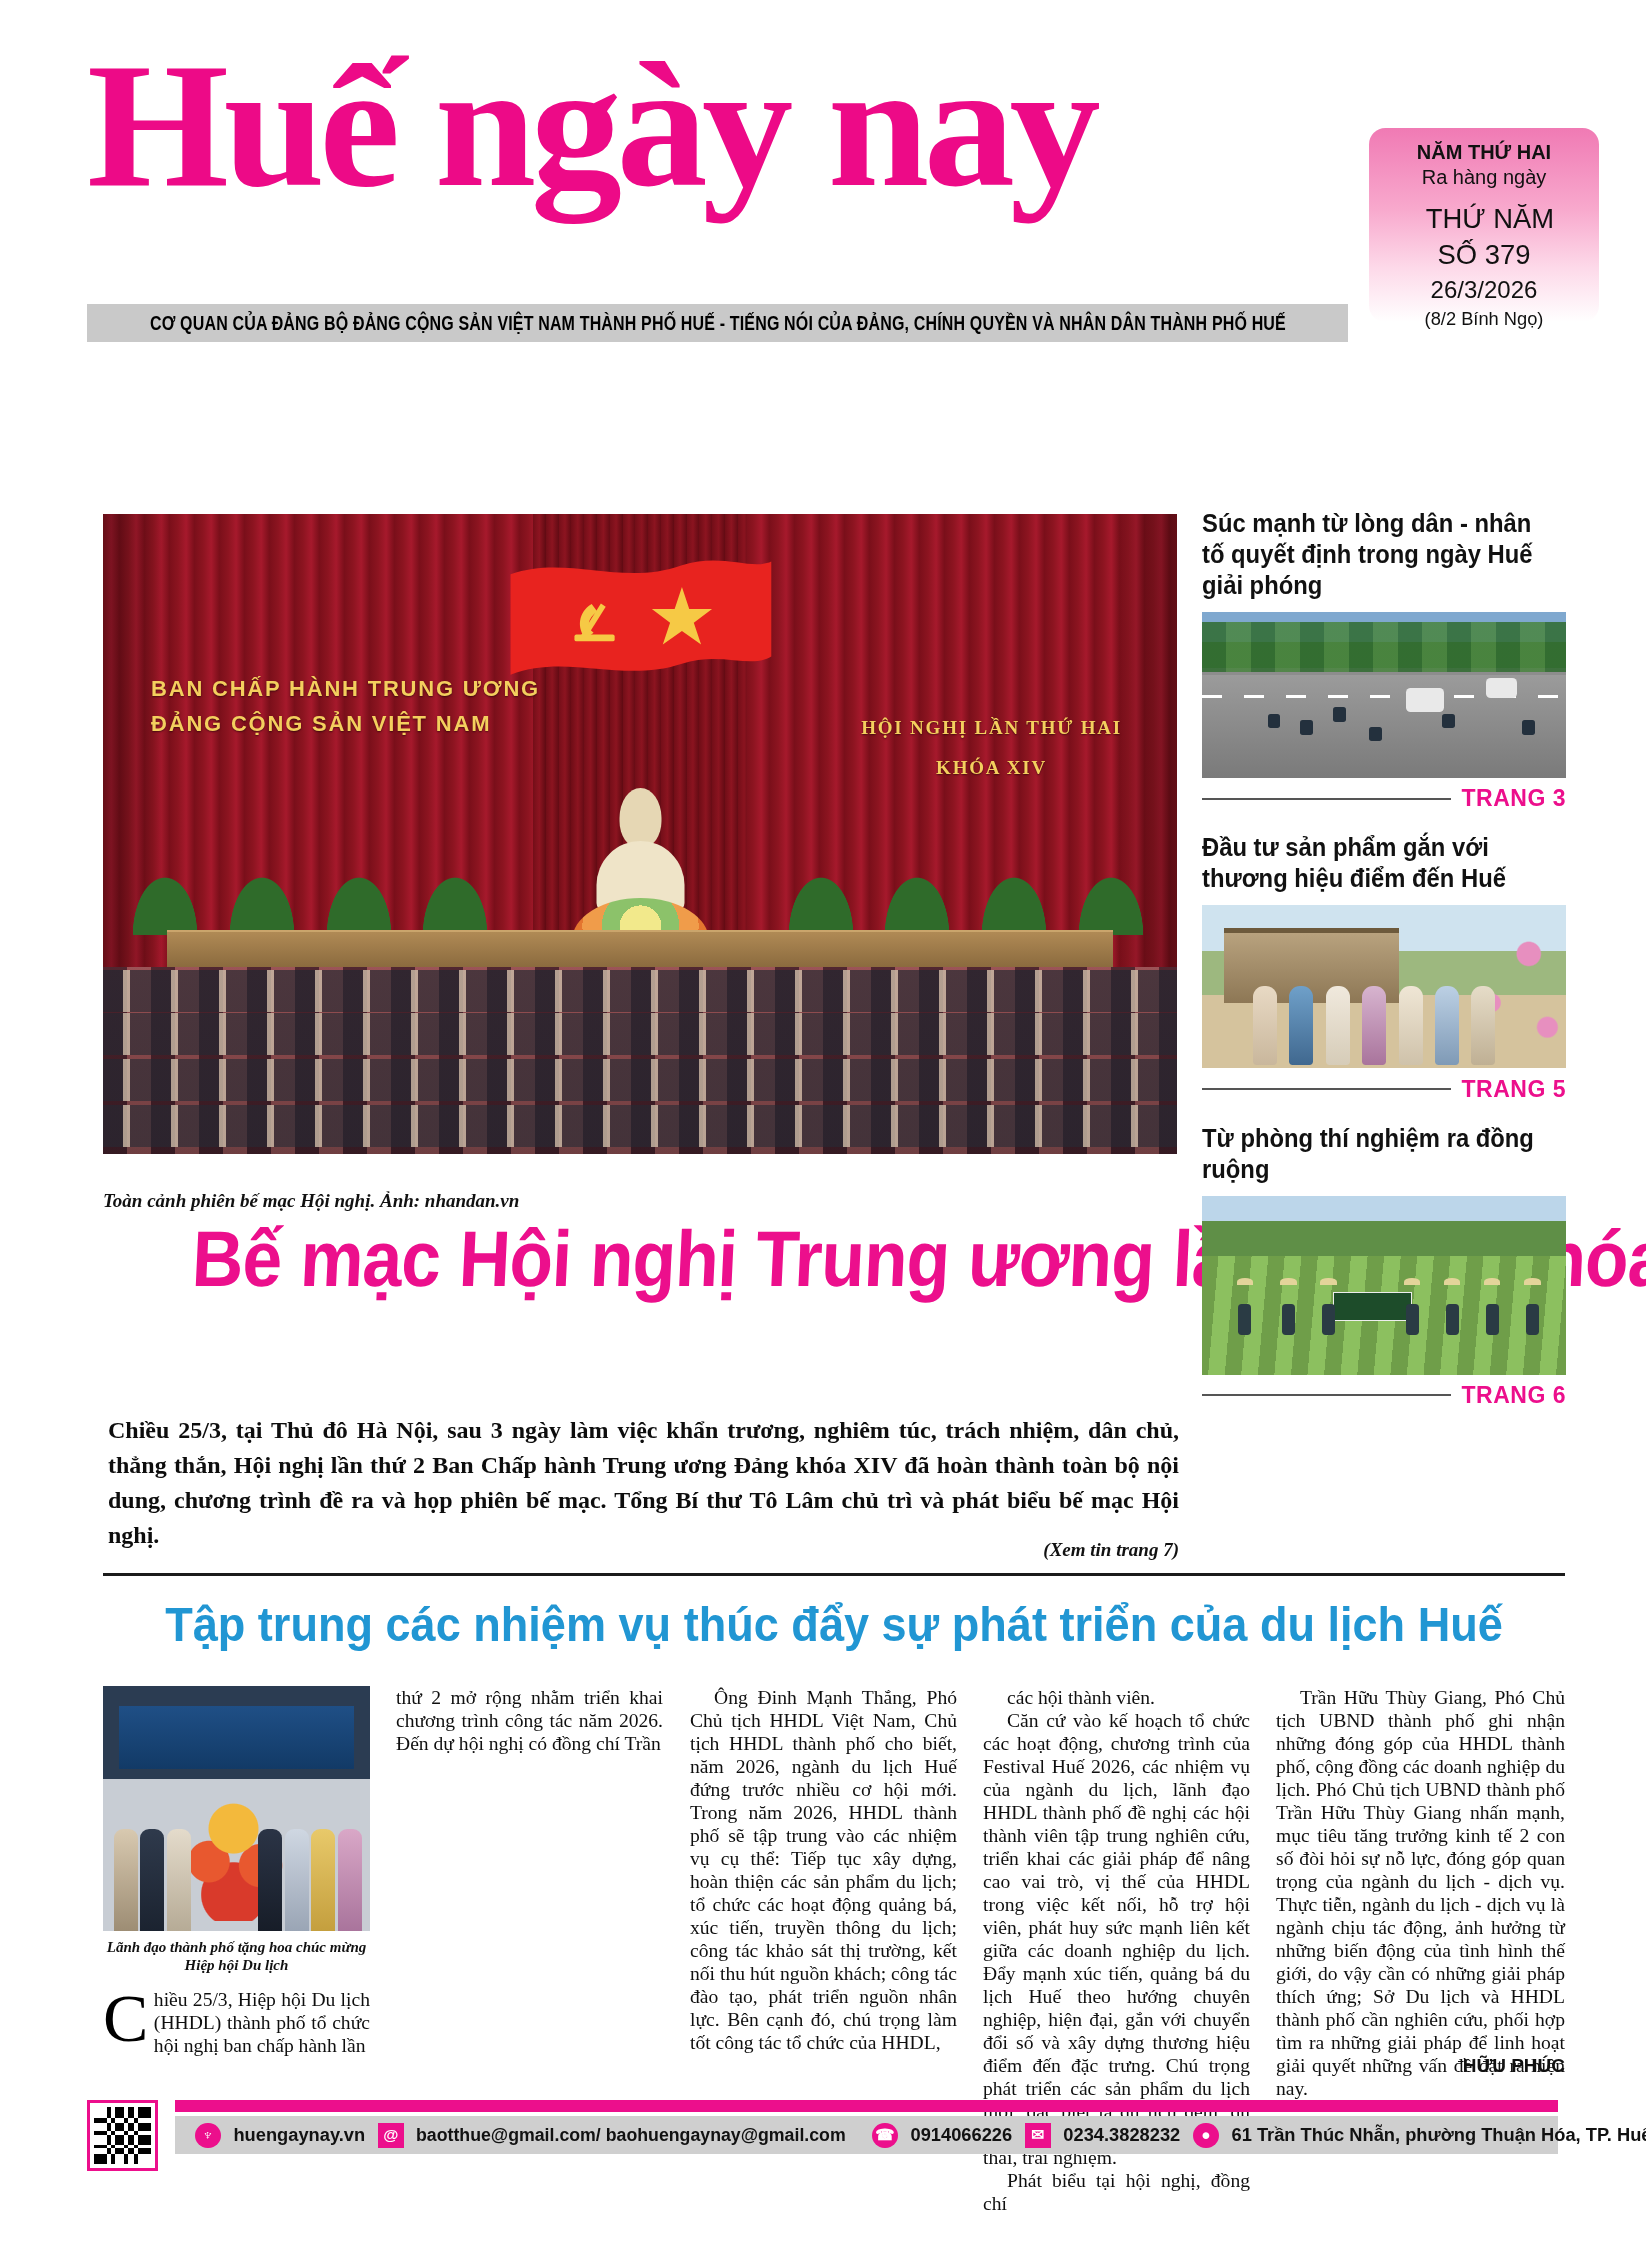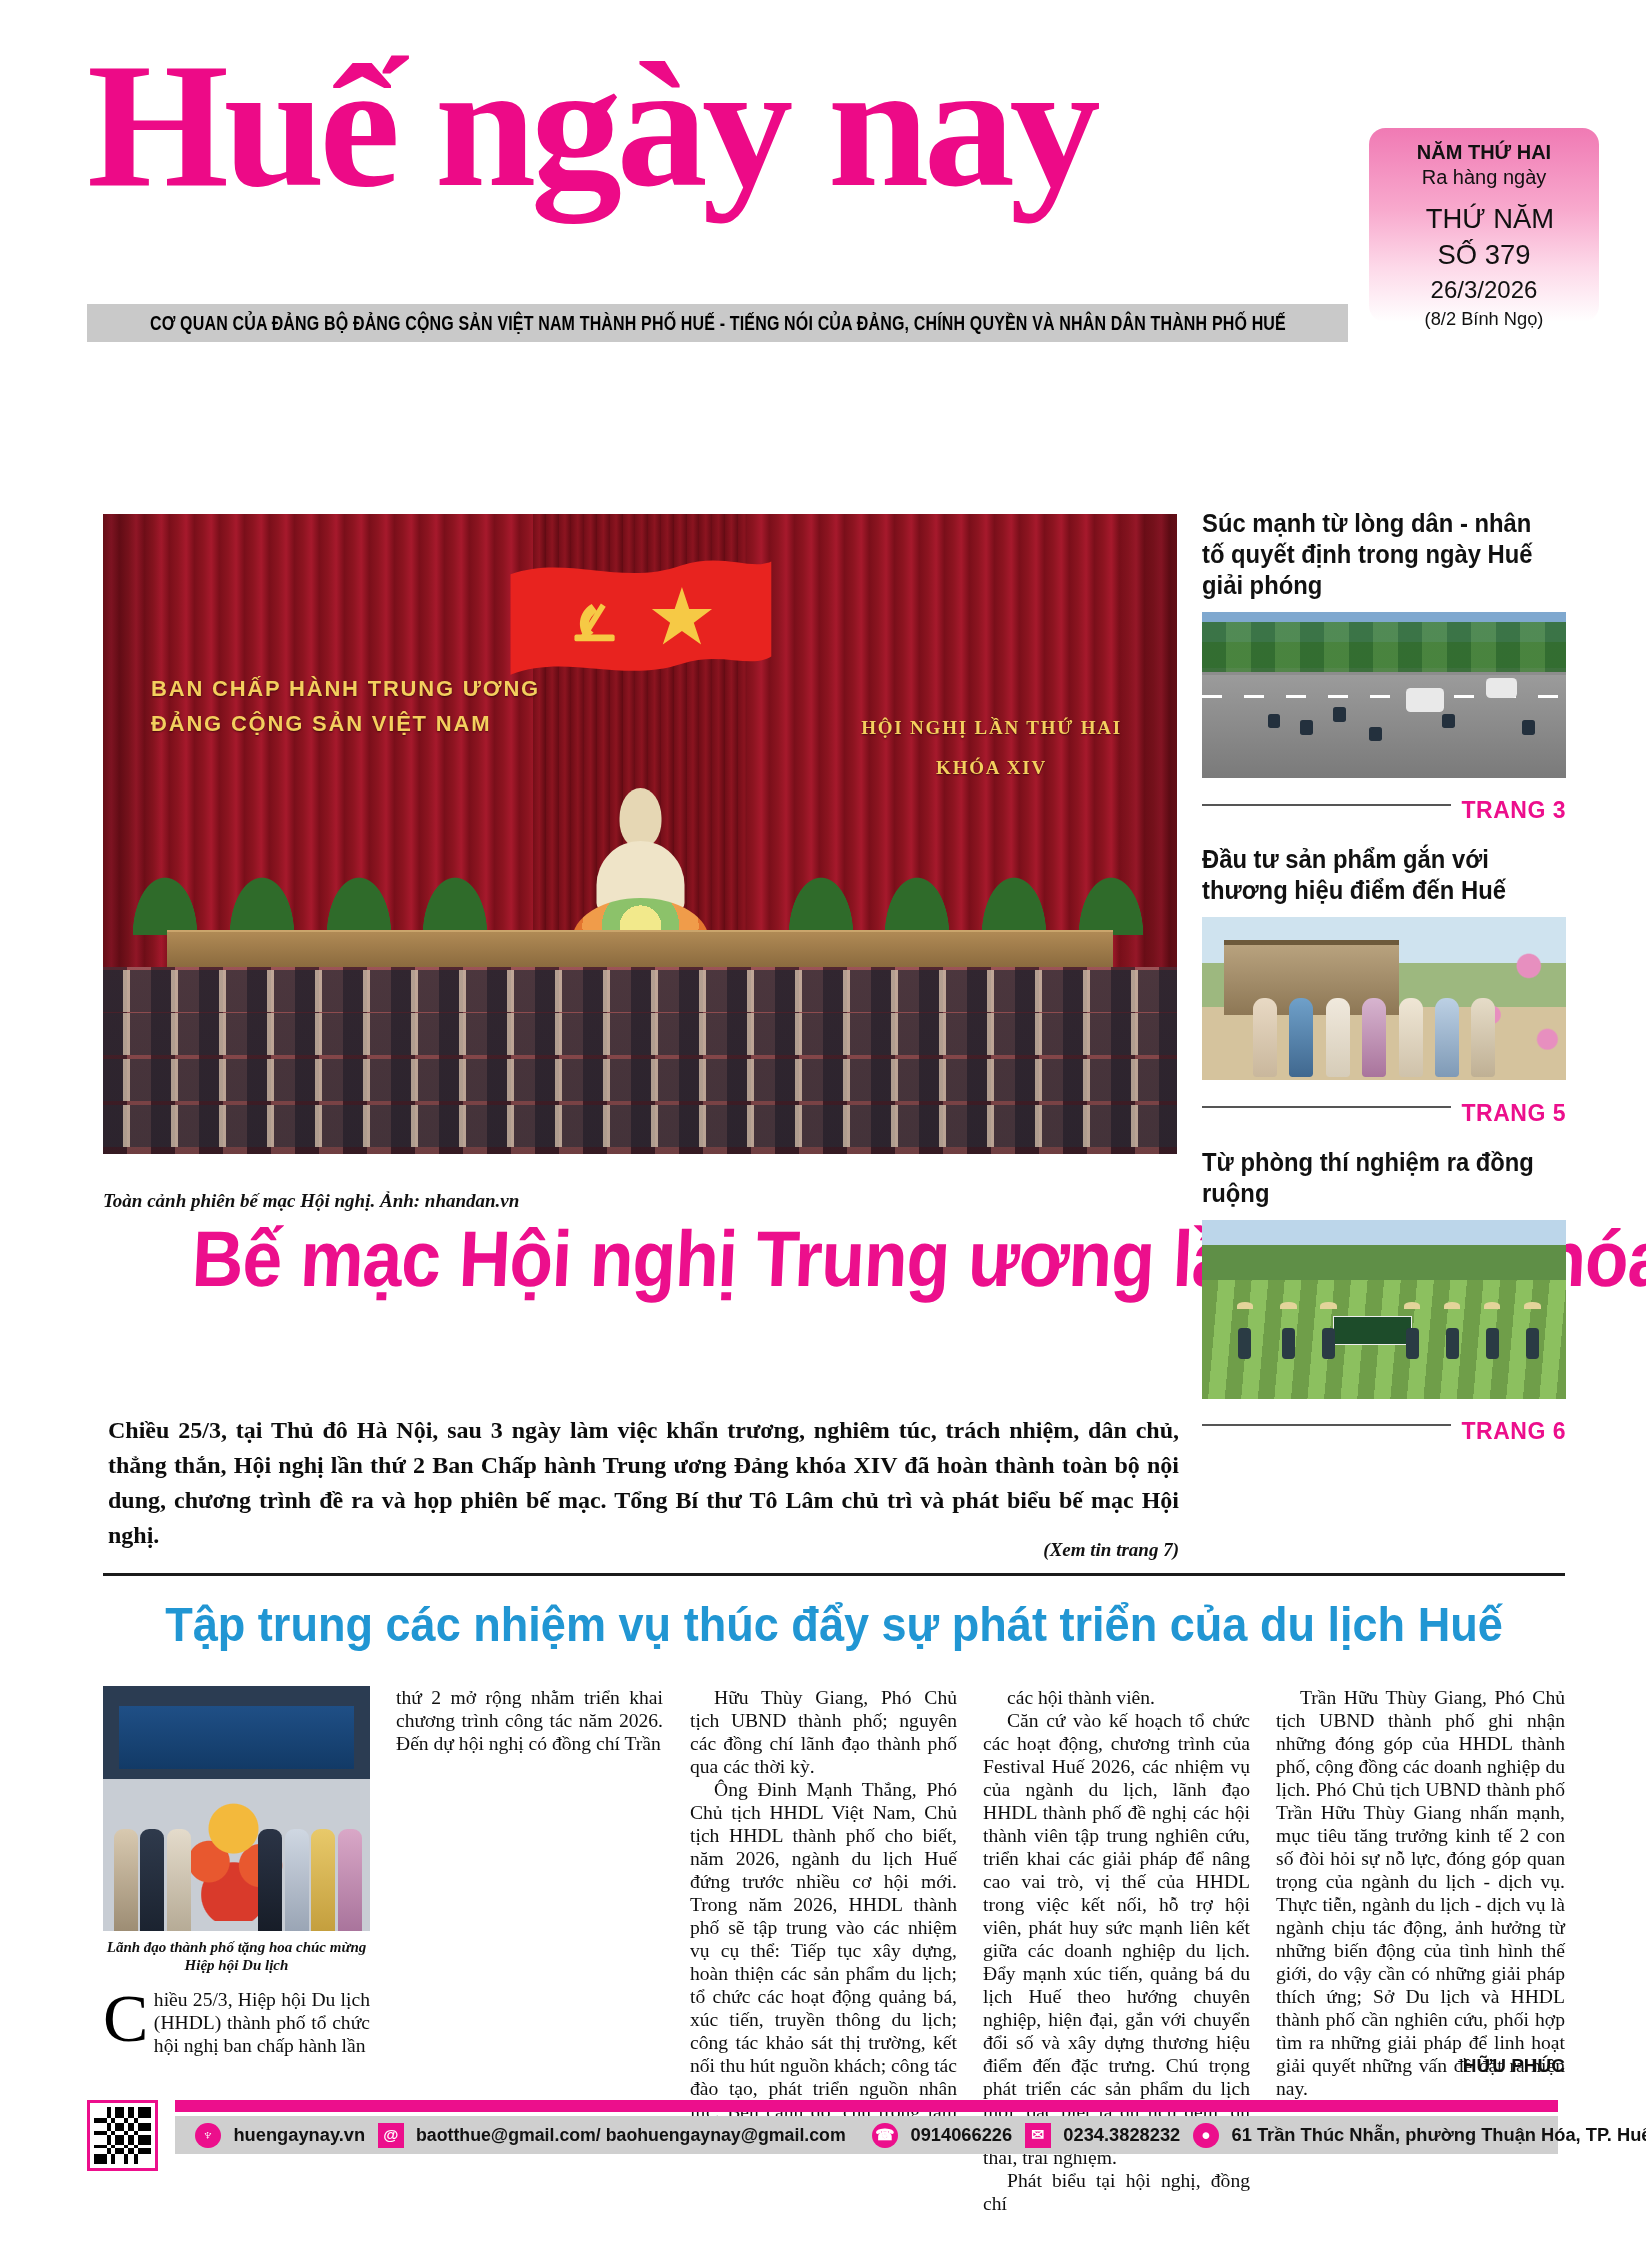--- a/index.html
+++ b/index.html
@@ -152,21 +152,21 @@
   .sidebar { position:absolute; left:1202px; top:508px; width:364px; }
   .sb-head {
     font-family:"Liberation Sans", sans-serif; font-weight:700;
     font-size:25.6px; line-height:31px; color:#111;
     transform: scaleX(0.93); transform-origin:left top;
   }
   .sb-photo { width:364px; margin-top:11px; overflow:hidden; position:relative; }
   .sb-trang { display:flex; align-items:center; justify-content:flex-end; gap:11px; margin-top:7.3px; }
   .sb-rule { flex:1; height:1.8px; background:#555; }
   .sb-trang-txt { font-family:"Liberation Sans", sans-serif; font-weight:700;
-    font-size:23px; color:#ec0f8c; letter-spacing:0.5px;margin-top:12px; }
+    font-size:23px; color:#ec0f8c; letter-spacing:0.5px; }
 
   
   .ph-road { height:166px; background:linear-gradient(180deg,#7fa8cf 0 18%, #4a7b3c 18% 34%, #8d8d8d 34% 100%); position:relative; }
   .ph-road .trees { position:absolute; left:0; top:6%; width:100%; height:30%;
     background: repeating-linear-gradient(90deg, #2f6b2f 0 24px, #49853f 24px 49px); opacity:.85; }
   .ph-road .road { position:absolute; left:0; bottom:0; width:100%; height:62%;
     background:linear-gradient(180deg,#9b9b9b,#7a7a7a); }
   .ph-road .lane { position:absolute; left:0; top:50%; width:100%; height:2.7px;
     background:repeating-linear-gradient(90deg,#fff 0 20px, transparent 20px 42px); }
   .ph-road .bike { position:absolute; width:12.8px; height:14.6px; background:#23303d; border-radius:2.7px; }
@@ -442,21 +442,20 @@
       </div>
     </div>
 
     <div class="b-col c2">
       <div style="height:302px">
         <span>thứ 2 mở rộng nhằm triển khai chương trình công tác năm 2026. Đến dự hội nghị có đồng chí Trần</span>
       </div>
     </div>
 
     <div class="b-col c3">
-      <p>Hữu Thùy Giang, Phó Chủ tịch UBND thành phố; nguyên các đồng chí lãnh đạo thành phố qua các thời kỳ.</p>
       <p>Ông Đinh Mạnh Thắng, Phó Chủ tịch HHDL Việt Nam, Chủ tịch HHDL thành phố cho biết, năm 2026, ngành du lịch Huế đứng trước nhiều cơ hội mới. Trong năm 2026, HHDL thành phố sẽ tập trung vào các nhiệm vụ cụ thể: Tiếp tục xây dựng, hoàn thiện các sản phẩm du lịch; tổ chức các hoạt động quảng bá, xúc tiến, truyền thông du lịch; công tác khảo sát thị trường, kết nối thu hút nguồn khách; công tác đào tạo, phát triển nguồn nhân lực. Bên cạnh đó, chú trọng làm tốt công tác tổ chức của HHDL,</p>
     </div>
 
     <div class="b-col c4">
       <p>các hội thành viên.</p>
       <p>Căn cứ vào kế hoạch tổ chức các hoạt động, chương trình của Festival Huế 2026, các nhiệm vụ của ngành du lịch, lãnh đạo HHDL thành phố đề nghị các hội thành viên tập trung nghiên cứu, triển khai các giải pháp để nâng cao vai trò, vị thế của HHDL trong việc kết nối, hỗ trợ hội viên, phát huy sức mạnh liên kết giữa các doanh nghiệp du lịch. Đẩy mạnh xúc tiến, quảng bá du lịch Huế theo hướng chuyên nghiệp, hiện đại, gắn với chuyển đổi số và xây dựng thương hiệu điểm đến đặc trưng. Chú trọng phát triển các sản phẩm du lịch mới, đặc biệt là du lịch đêm, du lịch văn hóa - di sản, du lịch sinh thái, trải nghiệm.</p>
       <p>Phát biểu tại hội nghị, đồng chí</p>
     </div>
 
     <div class="b-col c5">

